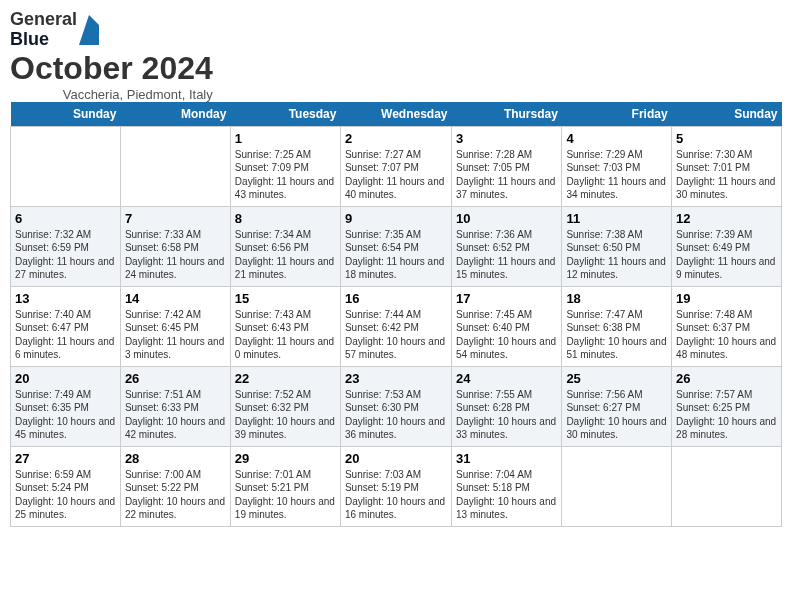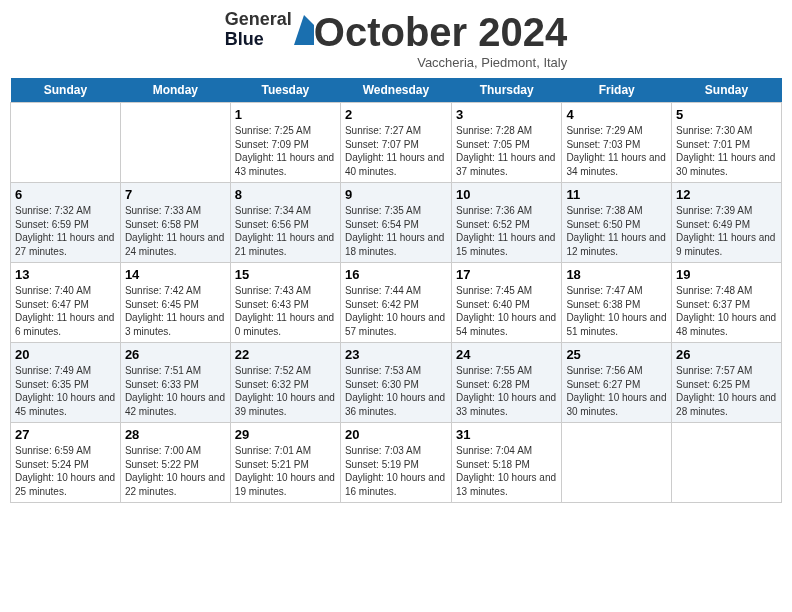--- a/index.html
+++ b/index.html
@@ -7,21 +7,21 @@
       font-family: Arial, sans-serif;
       background: #fff;
       width: 792px;
       min-height: 612px;
       padding: 10px;
     }
     .header {
       display: flex;
       justify-content: center;
       align-items: flex-start;
-      margin-bottom: 8px;
+      flex-direction: column;
     }
     .logo {
       display: flex;
       align-items: center;
     }
     .logo-text {
       display: flex;
       flex-direction: column;
       font-size: 18px;
       font-weight: bold;
@@ -32,38 +32,38 @@
     .logo-text .blue { color: #0f172a; }
     .logo-icon {
       width: 20px;
       height: 30px;
       margin-left: 2px;
     }
     .title-section {
       text-align: right;
     }
     .month-title {
-      font-size: 40px;
+      font-size: 32px;
       font-weight: bold;
       color: #333;
     }
     .location {
       font-size: 13px;
       color: #555;
     }
     table {
       width: 100%;
       border-collapse: collapse;
       font-size: 10.5px;
     }
     th {
       background-color: #1a6faf;
       color: white;
       padding: 5px 4px;
-      text-align: center;
+      text-align: right;
       font-size: 12px;
       font-weight: bold;
     }
     td {
       border: 1px solid #ccc;
       vertical-align: top;
       padding: 4px 4px;
       width: 113px;
       min-height: 70px;
     }

